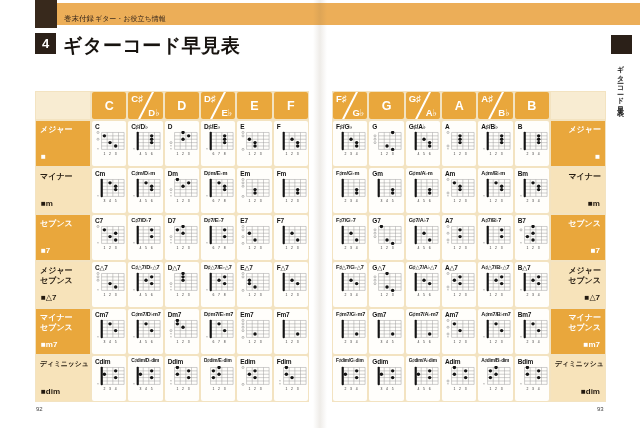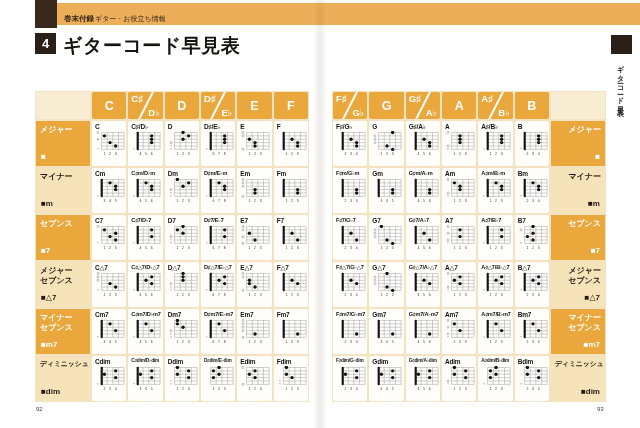--- a/index.html
+++ b/index.html
@@ -5,21 +5,21 @@
   html,body{margin:0;padding:0;}
   body{
     position:relative;width:640px;height:428px;overflow:hidden;
     background:#ffffff;
     font-family:"Liberation Sans","DejaVu Sans",sans-serif;
   }
   
   #band{position:absolute;left:35px;top:3px;width:605px;height:22px;background:#ECAE58;}
   #band-square{position:absolute;left:35px;top:0;width:22px;height:28px;background:#38291C;}
   #band-text{position:absolute;left:64px;top:14px;font-size:7px;color:#33241a;white-space:nowrap;}
-  #band-text .b{font-weight:bold;font-size:7.5px;margin-right:1px;}
+  #band-text .b{font-weight:normal;font-size:7.5px;margin-right:1px;}
   
   #title-square{position:absolute;left:35px;top:33px;width:21px;height:21px;background:#2B2018;
     color:#fff;font-weight:bold;font-size:13px;display:flex;align-items:center;justify-content:center;}
   #page-title{position:absolute;left:63px;top:33px;font-size:19px;font-weight:bold;color:#17130f;letter-spacing:0.5px;}
   
   #tab-square{position:absolute;left:611px;top:35px;width:21px;height:19px;background:#2B2018;}
   #tab-text{position:absolute;left:615px;top:60px;writing-mode:vertical-rl;font-size:7px;font-weight:bold;
     color:#2a2a2a;letter-spacing:1.5px;}
   
   #gutter{position:absolute;left:313px;top:0;width:14px;height:428px;

